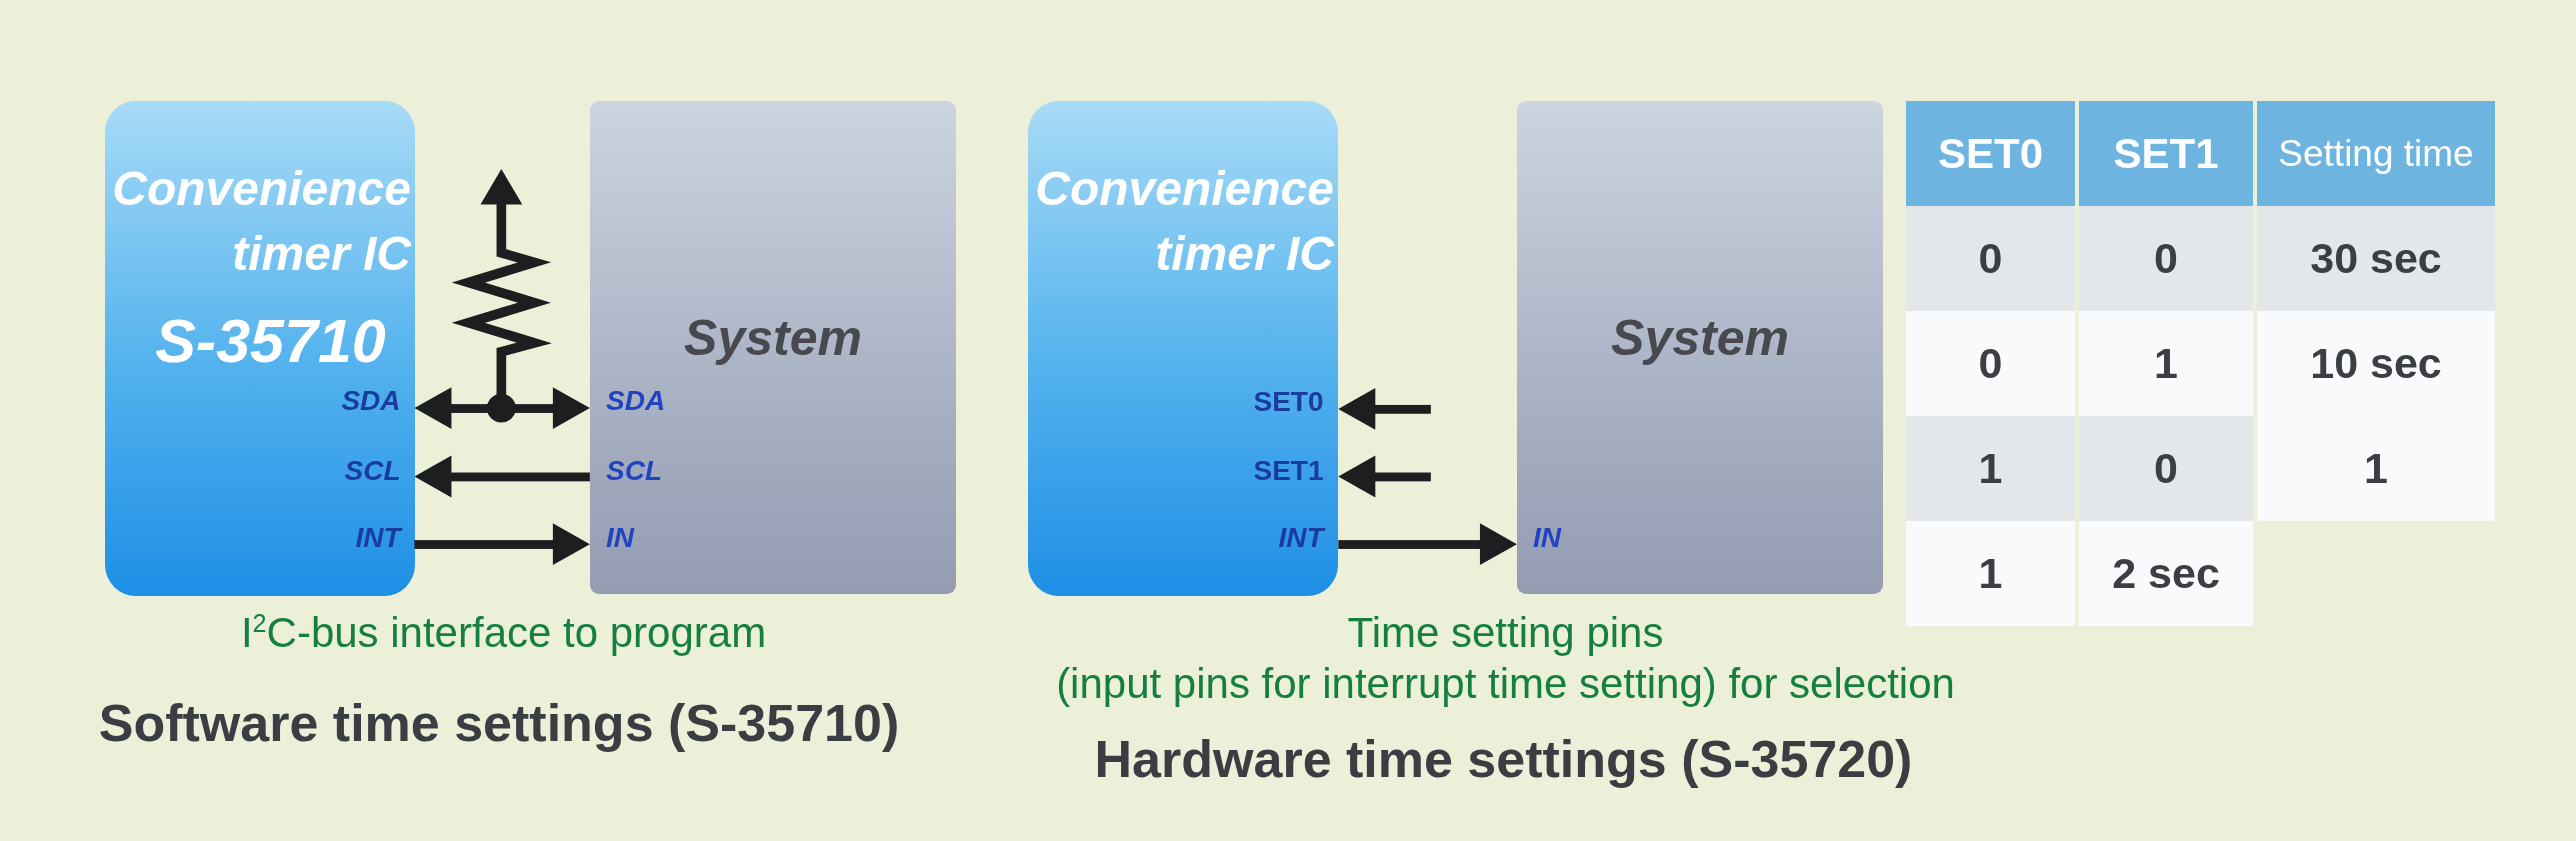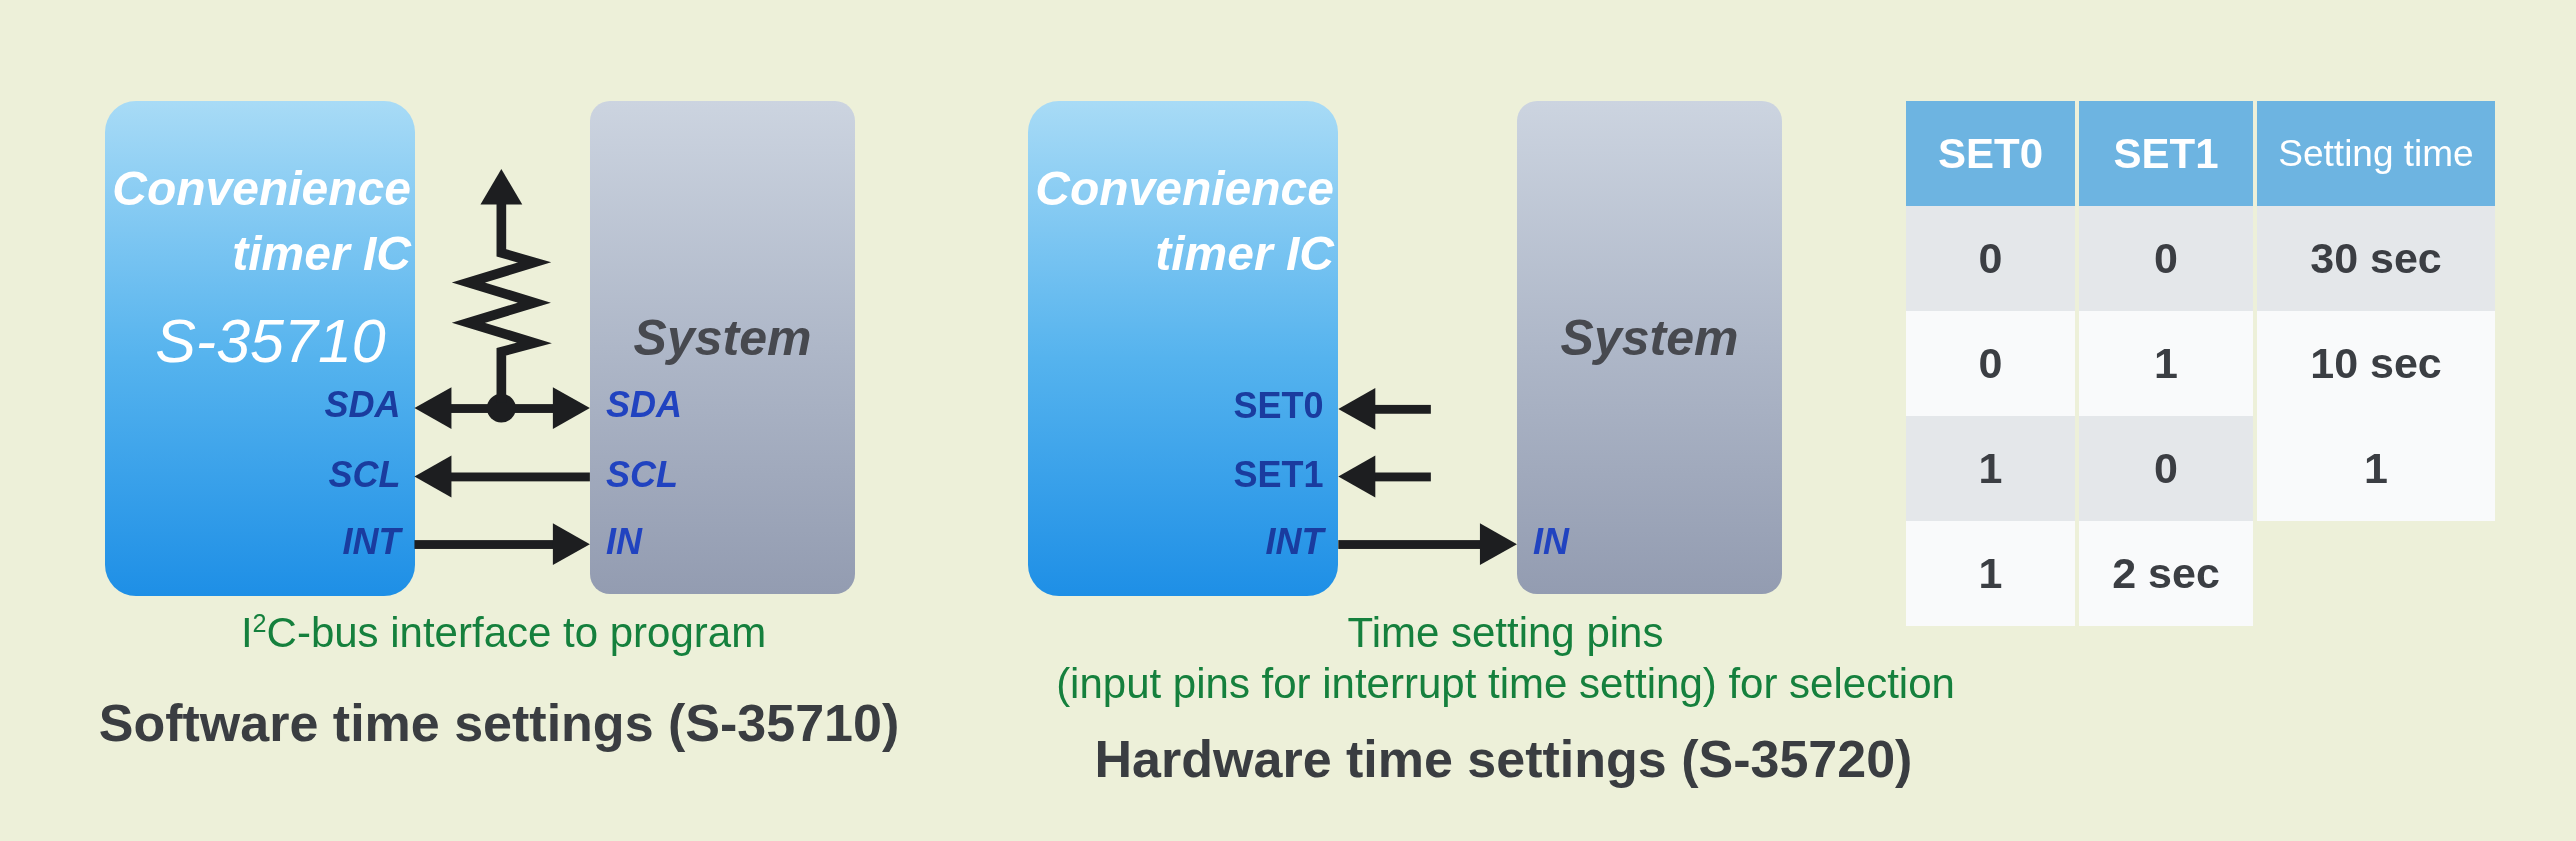--- a/index.html
+++ b/index.html
@@ -14,35 +14,35 @@
   .icbox {
     position:absolute; width:310px; height:495px; top:101px;
     border-radius:31px;
     background:linear-gradient(180deg,#a8dbf6 0%,#55b3ee 52%,#1e8fe6 100%);
   }
   #ic1 { left:105px; }
   #ic2 { left:1028px; }
 
   
   .sysbox {
-    position:absolute; width:265px; height:493px; top:101px;
-    border-radius:20px;
+    position:absolute; width:366px; height:493px; top:101px;
+    border-radius:9px;
     background:linear-gradient(180deg,#ccd4e0 0%,#aeb7c8 50%,#939cb1 100%);
   }
   #sys1 { left:590px; }
   #sys2 { left:1517px; }
 
   .ic-name   { position:absolute; left:0; right:4px; text-align:right; line-height:1;
                color:#ffffff; font-weight:bold; font-style:italic; font-size:48px; }
   .ic-part   { position:absolute; left:0; right:0; text-align:center; line-height:1;
-               color:#ffffff; font-weight:normal; font-style:italic; font-size:61px;margin-left:21px; }
+               color:#ffffff; font-weight:bold; font-style:italic; font-size:61px;margin-left:21px; }
   .sys-name  { position:absolute; left:0; right:0; text-align:center; line-height:1;
                color:#47494f; font-weight:bold; font-style:italic; font-size:50px; }
 
-  .pin { position:absolute; line-height:1; font-weight:bold; font-size:36px; white-space:nowrap; }
+  .pin { position:absolute; line-height:1; font-weight:bold; font-size:28px; white-space:nowrap; }
   .pin.ic  { color:#1a3c9f; right:14.5px; text-align:right; }
   .pin.sys { color:#2143c0; left:16px; }
   .italic { font-style:italic; }
 
   .caption { position:absolute; text-align:center; line-height:1.18;
              color:#15803d; font-size:42px; }
   .title   { position:absolute; text-align:center; line-height:1.18;
              color:#3a3d41; font-size:52px; font-weight:bold; }
 
   svg.wires { position:absolute; left:0; top:0; z-index:3; }

